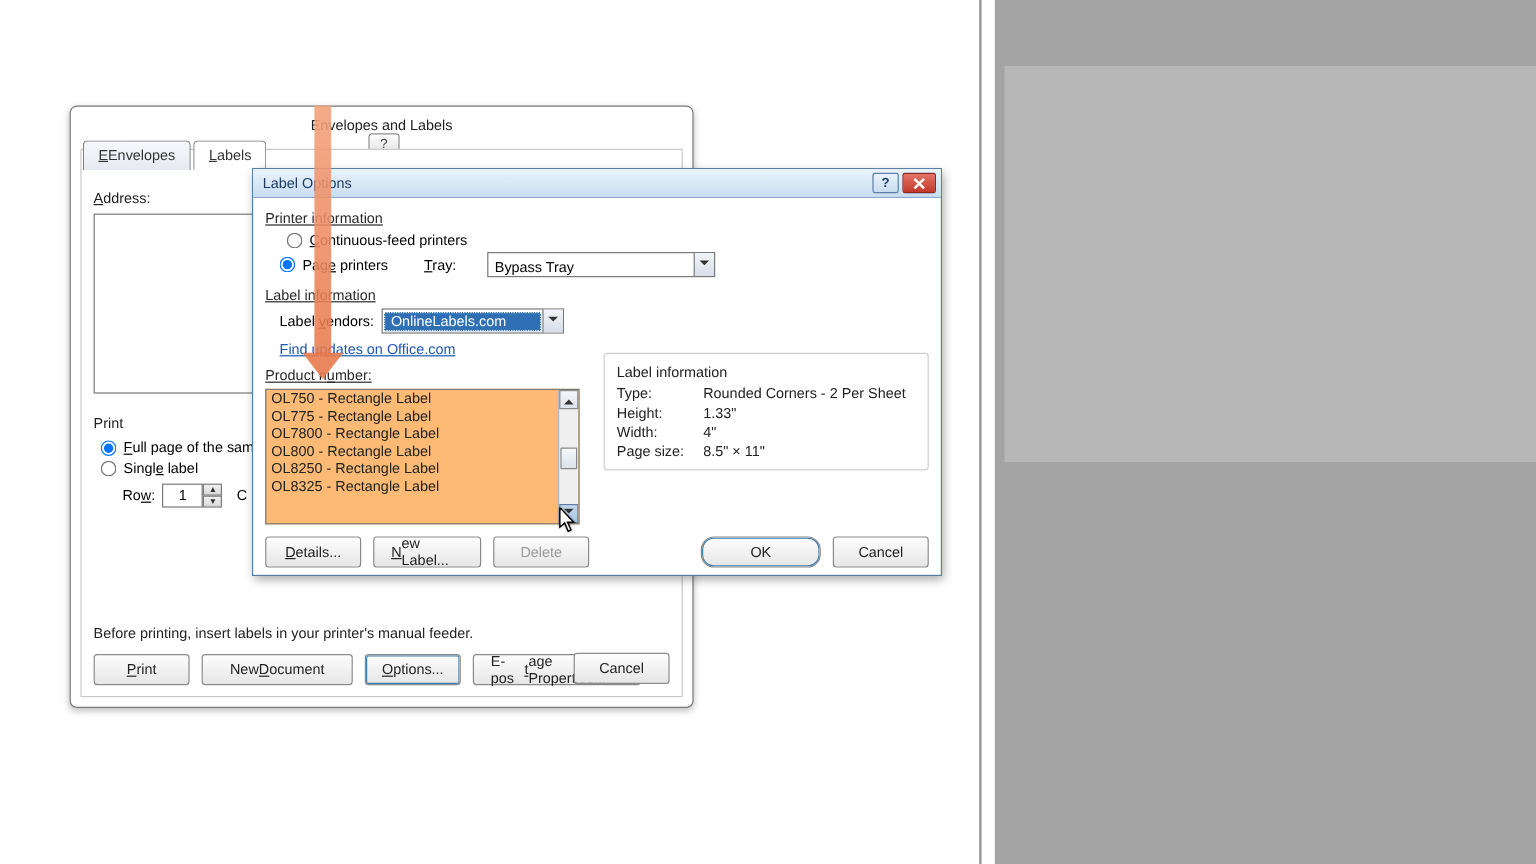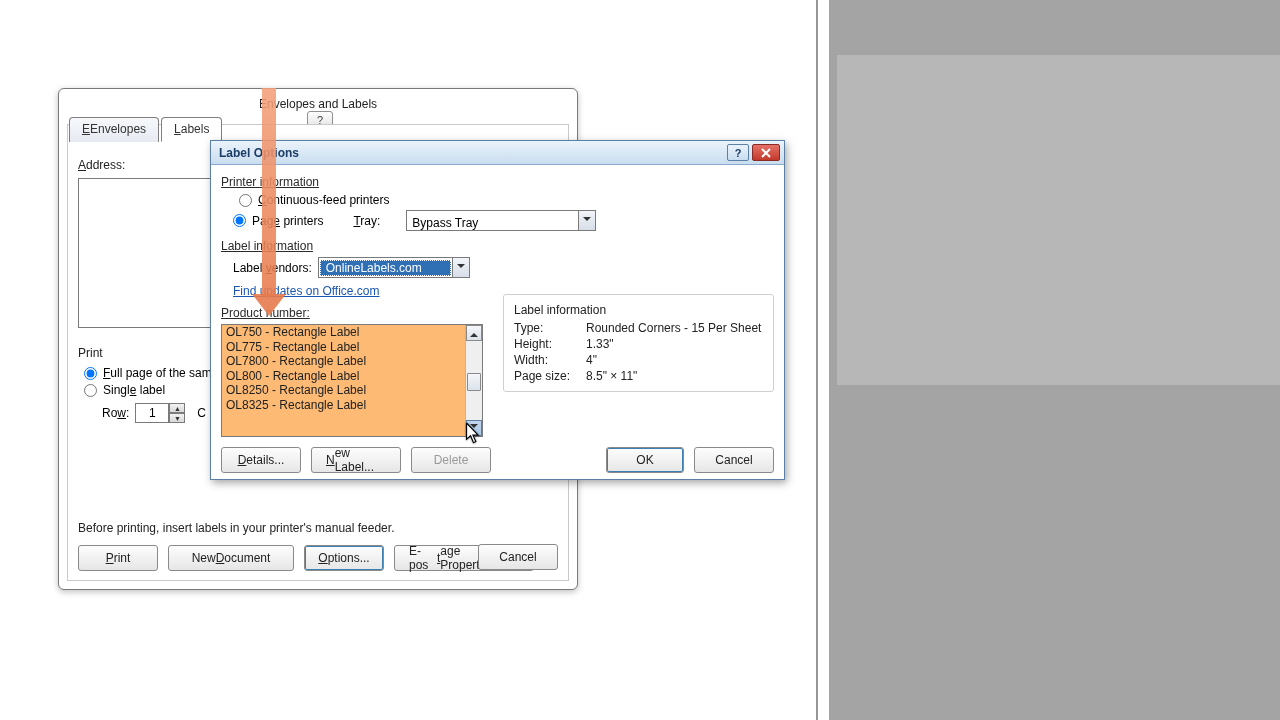--- a/index.html
+++ b/index.html
@@ -32,21 +32,21 @@
   .spin-btns div{ width:16px; height:10px; border:1px solid #7a7a7a; background:linear-gradient(#f2f2f2,#d8d8d8); font-size:7px; display:flex; align-items:center; justify-content:center; cursor:pointer; color:#333;}
   .feeder-note { position:absolute; left:10px; top:396px; color:#222; }
   .btn-row1 { position:absolute; left:10px; top:420px; display:flex; gap:10px;}
   .wbtn { height:26px; padding:0 14px; border:1px solid #8a8a8a; border-radius:3px; background:linear-gradient(#fdfdfd,#e6e6e6); cursor:pointer; color:#222; display:flex; align-items:center; justify-content:center;}
   .wbtn.default { box-shadow:0 0 0 1px #3c7fb1 inset; }
   .cancel-row { position:absolute; right:10px; bottom:10px; }
 
   
   .dlg2 { position:absolute; left:210px; top:140px; width:575px; height:340px; background:#fff; border:1px solid #5b7fa5; z-index:10; box-shadow:2px 3px 8px rgba(0,0,0,0.35);}
   .dlg2-titlebar{ height:24px; background:linear-gradient(#eaf3fb,#c9ddf0); border-bottom:1px solid #8aaad0; display:flex; align-items:center; padding:0 4px 0 8px;}
-  .dlg2-titlebar span { flex:1; font-weight:700; color:#1b3c66;}
+  .dlg2-titlebar span { flex:1; font-weight:400; color:#1b3c66;}
   .hlp-btn { width:22px; height:17px; border:1px solid #5b7fa5; background:linear-gradient(#eaf3fb,#c9ddf0); border-radius:2px; display:flex; align-items:center; justify-content:center; margin-right:3px; cursor:pointer; font-weight:700; color:#1b3c66; font-size:11px;}
   .close-x { width:28px; height:17px; border:1px solid #8a2a24; background:linear-gradient(#e57368,#c1392b); border-radius:2px; display:flex; align-items:center; justify-content:center; cursor:pointer;}
   .close-x svg { width:10px; height:10px; }
   .close-x path { stroke:#fff; stroke-width:2;}
 
   .dlg2-body { padding:6px 10px 8px; }
   .section-h { color:#2a2a2a; margin:4px 0 4px;text-decoration:underline; }
   .opts { margin-left:12px;}
   .inline { display:flex; align-items:center; gap:6px;}
   .select { position:relative; height:21px; border:1px solid #7a7a7a; background:#fff; display:flex; align-items:flex-end;}
@@ -74,21 +74,21 @@
 
   .info { flex:1; border:1px solid #cfcfcf; border-radius:3px; padding:8px 10px; height:98px; margin-top:-8px;}
   .info-title{ color:#222; margin-bottom:4px;}
   .kv{ display:flex; gap:10px; margin:2px 0;}
   .kv .k{ width:62px; color:#222;}
   .kv .v{ color:#222;}
 
   .dlg2-btns { display:flex; gap:10px; margin-top:10px;}
   .dlg2-btns .spacer{ flex:1;}
   .wbtn[disabled]{ color:#9a9a9a; cursor:default;}
-  .ok{ width:78px; box-shadow:0 0 0 1px #3c7fb1 inset;}
+  .ok{ width:100px; box-shadow:0 0 0 1px #3c7fb1 inset;border-radius:11px;}
   .cancel2{ width:80px;}
 
   
   .arrow { position:absolute; left:258px; top:88px; width:22px; height:228px; z-index:20; pointer-events:none;}
   .arrow .shaft{ position:absolute; left:4px; top:0; width:14px; bottom:20px; background:linear-gradient(#f3a07a,#e77a4c); opacity:0.88;}
   .arrow .head{ position:absolute; left:-6px; bottom:0; width:0; height:0; border-left:17px solid transparent; border-right:17px solid transparent; border-top:22px solid #e77a4c; opacity:0.9;}
 
   
   .cursor{ position:absolute; left:465px; top:423px; z-index:30; pointer-events:none;}
   .cursor svg{ width:17px; height:22px; filter:drop-shadow(0 0 1px rgba(0,0,0,.5));}
@@ -213,21 +213,21 @@
             <div class="thumb"></div>
             <div class="sbtn down active"></div>
           </div>
         </div>
       </div>
 
       <div class="info">
         <div class="info-title">Label information</div>
         <div class="kv">
             <div class="k">Type:</div>
-            <div class="v">Rounded Corners - 15 Per Sheet</div>
+            <div class="v">Rounded Corners - 2 Per Sheet</div>
           </div>
         <div class="kv">
             <div class="k">Height:</div>
             <div class="v">1.33"</div>
           </div>
         <div class="kv">
             <div class="k">Width:</div>
             <div class="v">4"</div>
           </div>
         <div class="kv">

